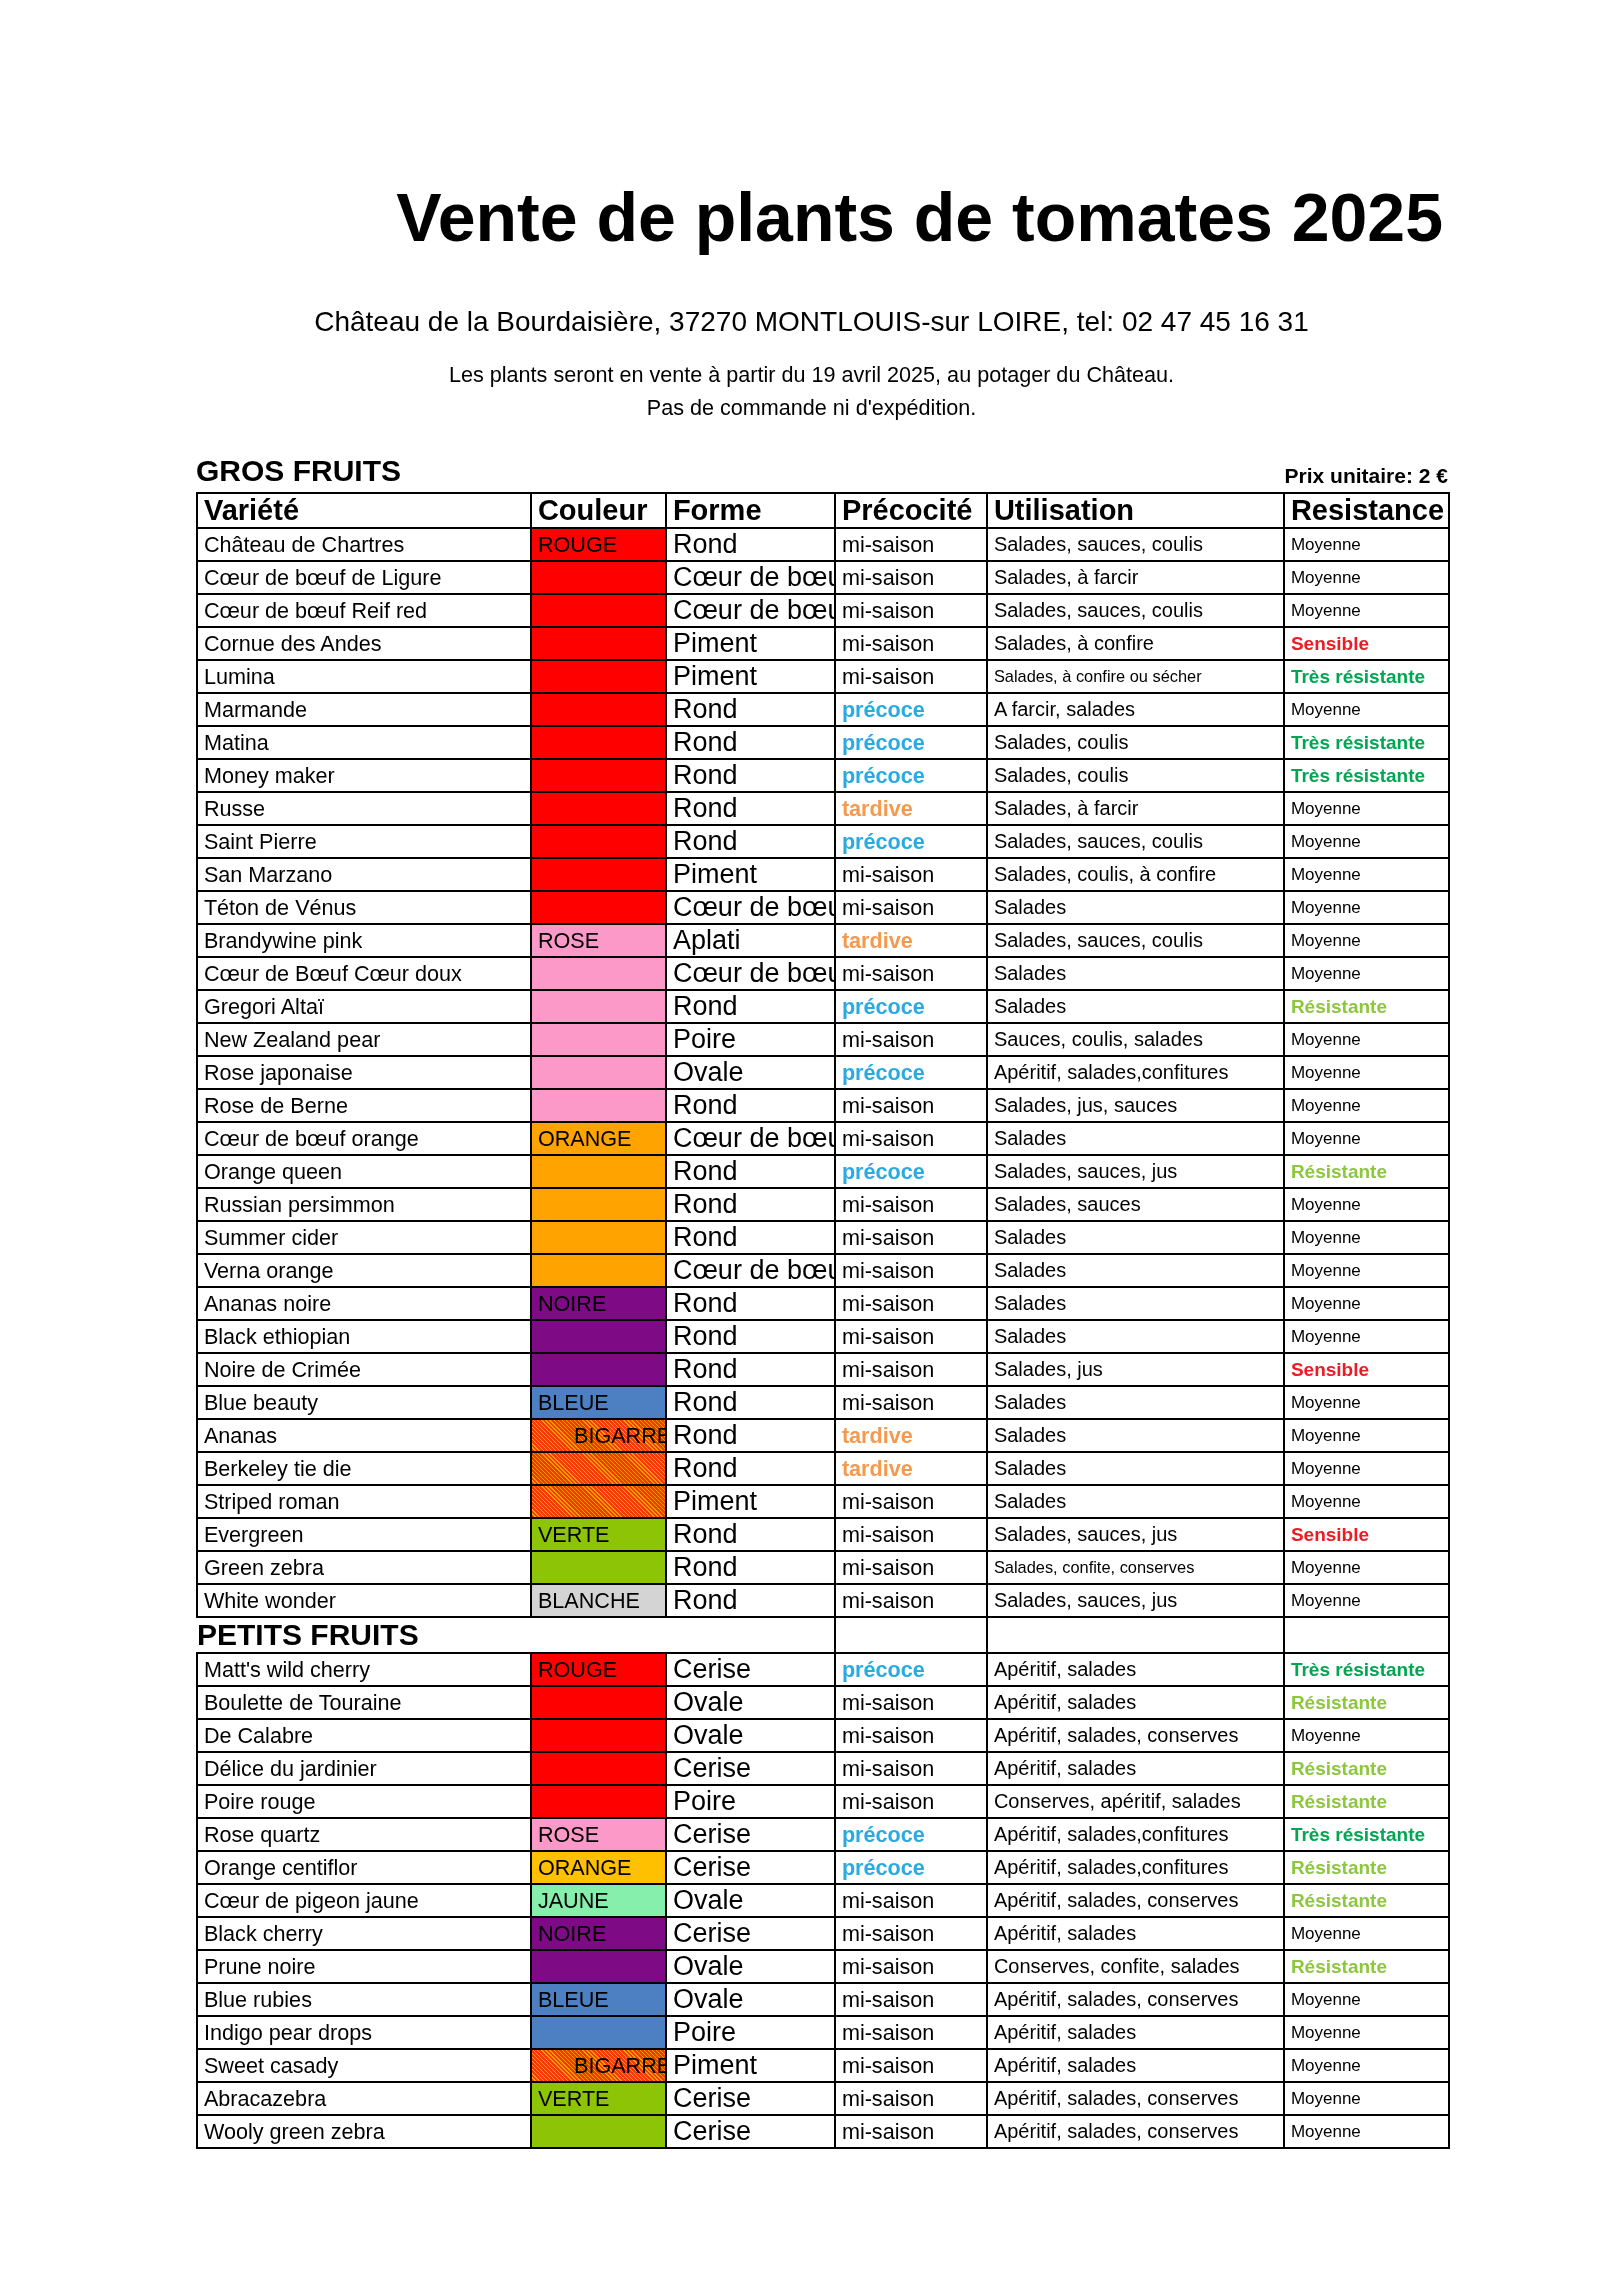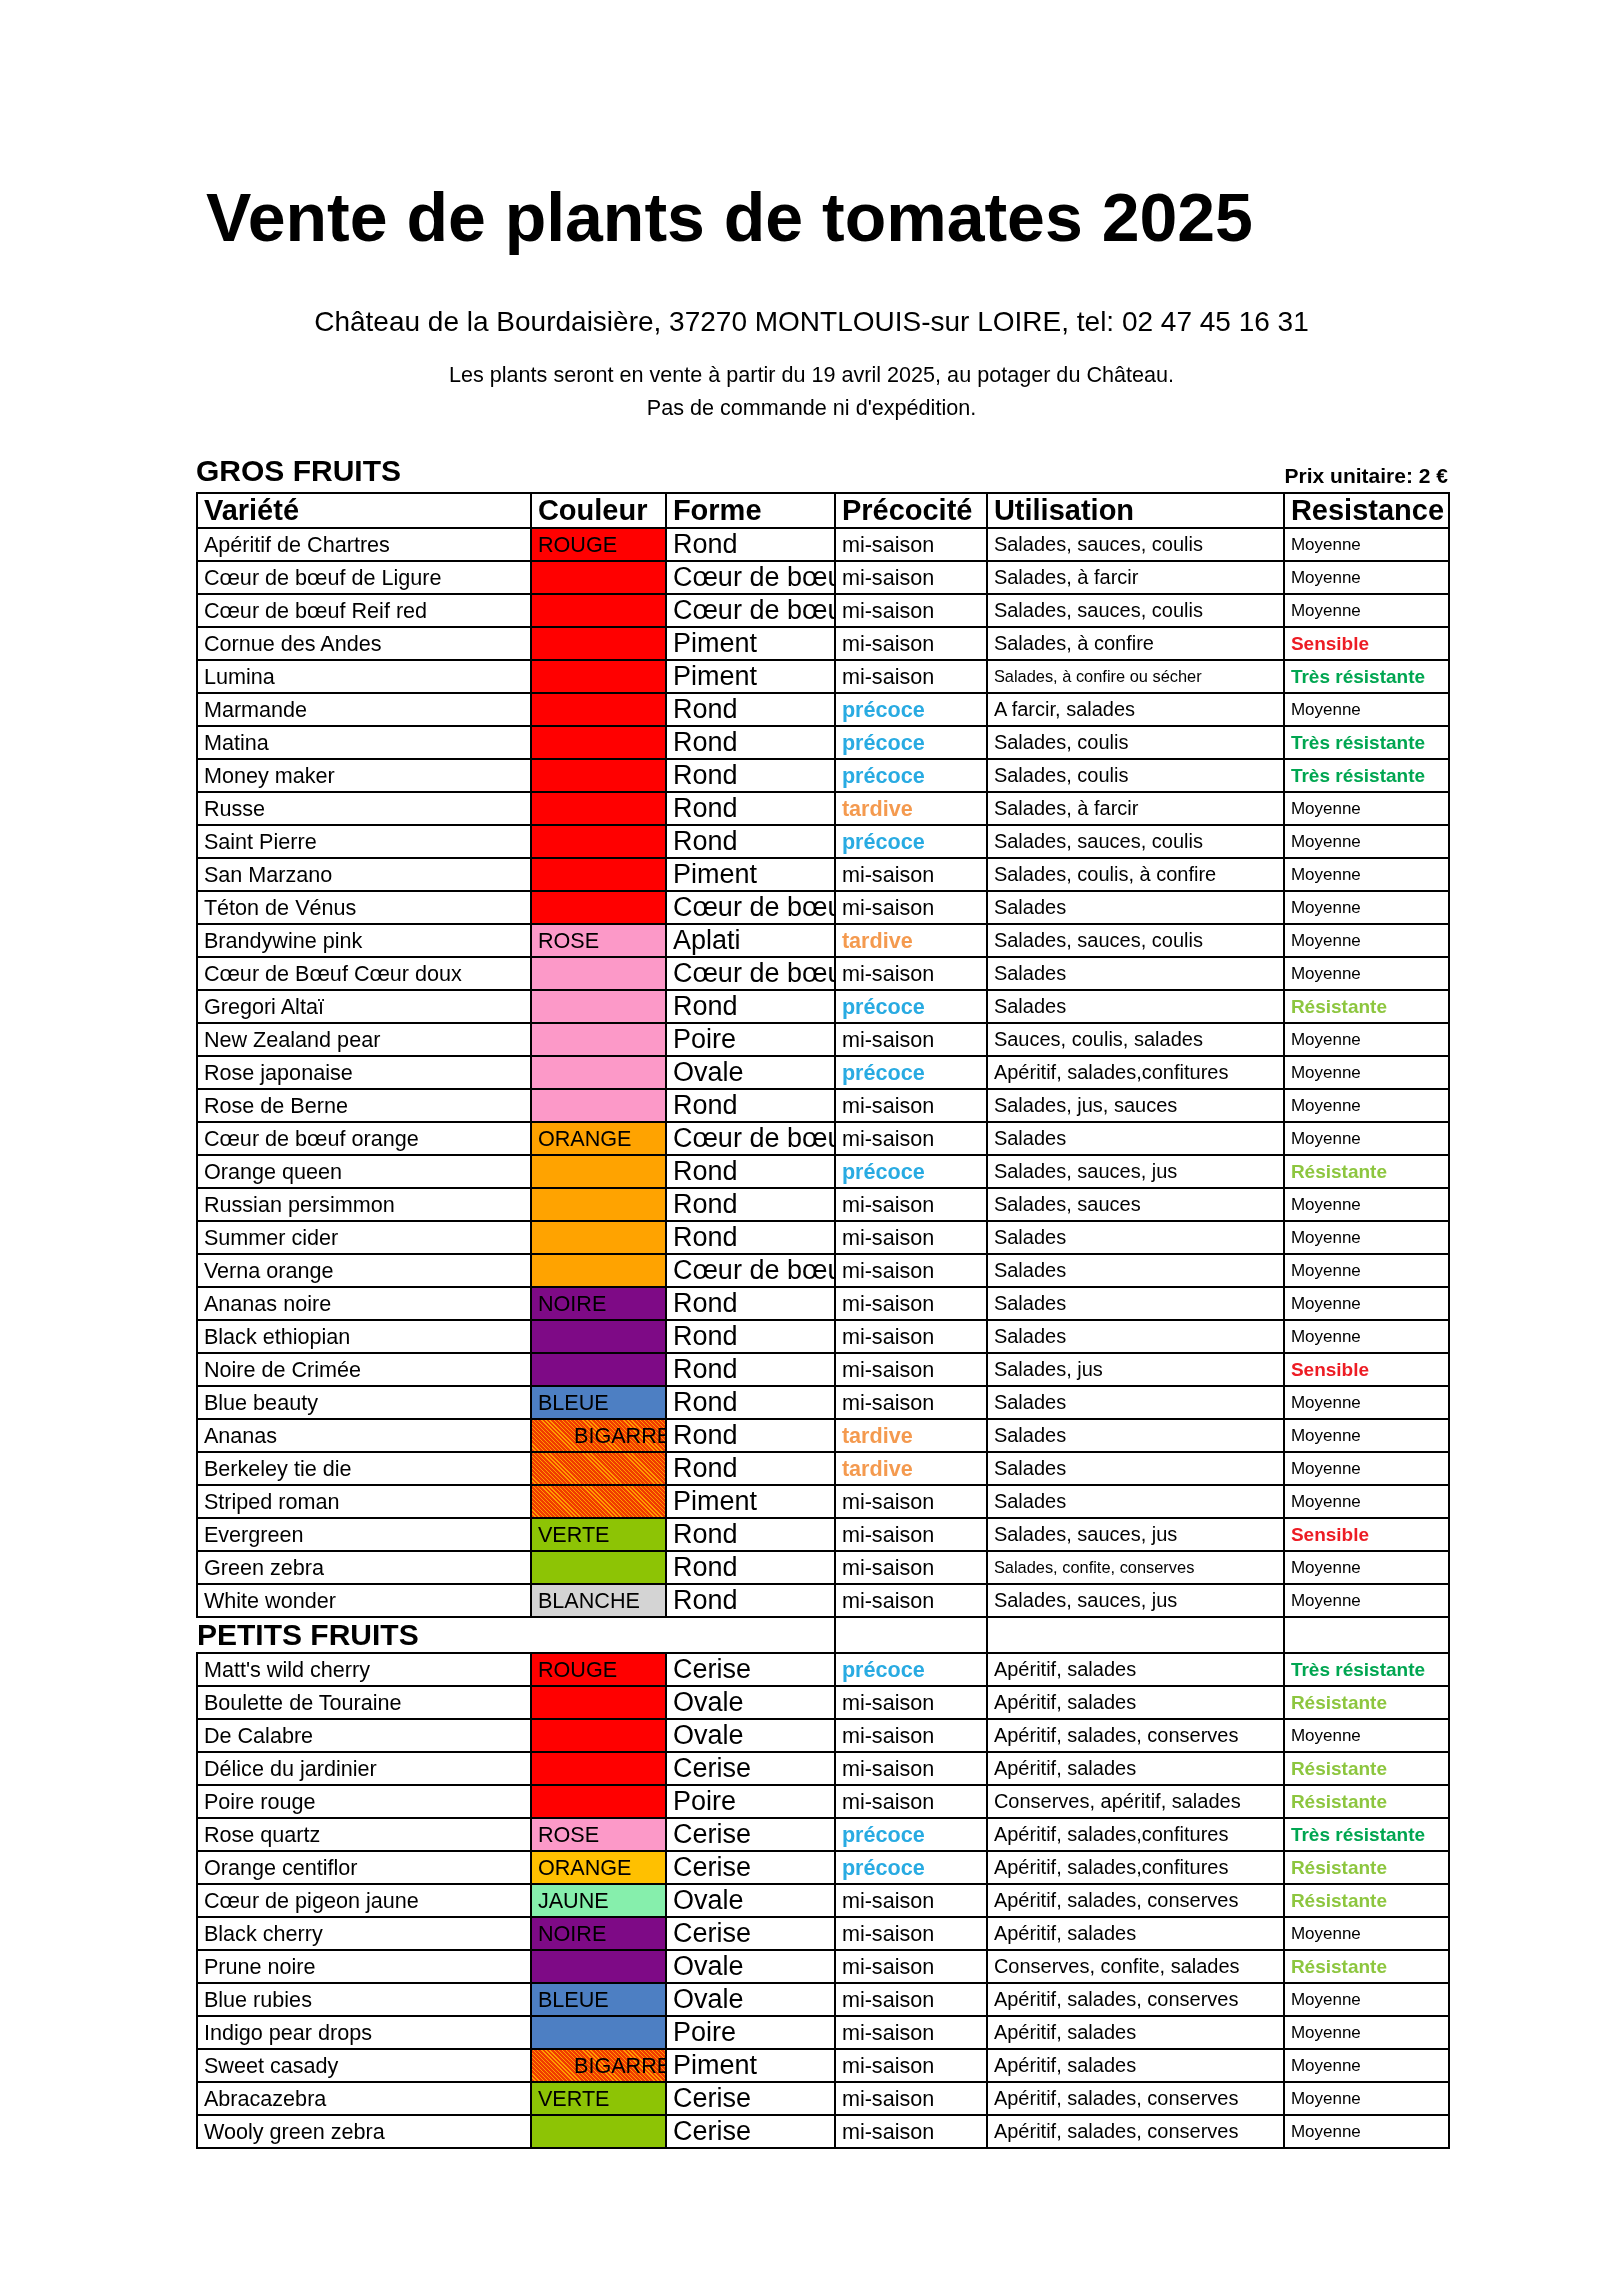--- a/index.html
+++ b/index.html
@@ -1,21 +1,21 @@
 <!DOCTYPE html>
 <html style="font-size:10.5px"><head>
 <meta charset="utf-8">
 <style>
   html,body { margin:0; padding:0; }
   body {
     width:1623px; height:2295px; background:#ffffff; position:relative;
     font-family:"Liberation Sans", sans-serif; color:#000;
   }
   .title {
-    position:absolute; top:178px; left:8px; width:1443px; text-align:center;
+    position:absolute; top:178px; left:0; width:1443px; text-align:right;
     font-size:68px; font-weight:bold; letter-spacing:0px;
   }
   .subtitle {
     position:absolute; top:306px; left:0; width:1623px; text-align:center;
     font-size:28px; font-weight:normal;
   }
   .note1 { position:absolute; top:362px; left:0; width:1623px; text-align:center; font-size:21.6px; }
   .note2 { position:absolute; top:395px; left:0; width:1623px; text-align:center; font-size:21.6px; }
   .headline {
     position:absolute; top:454px; left:196px; width:1252px; height:34px;
@@ -82,21 +82,21 @@
         <th>Variété</th>
         <th>Couleur</th>
         <th>Forme</th>
         <th>Précocité</th>
         <th>Utilisation</th>
         <th>Resistance</th>
       </tr>
   </thead>
   <tbody>
       <tr>
-        <td class="v">Apéritif de Chartres</td>
+        <td class="v">Château de Chartres</td>
         <td class="csw" style="background: rgb(255, 0, 0);">ROUGE</td>
         <td class="f">Rond</td>
         <td class="p mi">mi-saison</td>
         <td class="u">Salades, sauces, coulis</td>
         <td class="r m">Moyenne</td>
       </tr>
       <tr>
         <td class="v">Cœur de bœuf de Ligure</td>
         <td class="csw" style="background: rgb(255, 0, 0);"></td>
         <td class="f">Cœur de bœuf</td>

